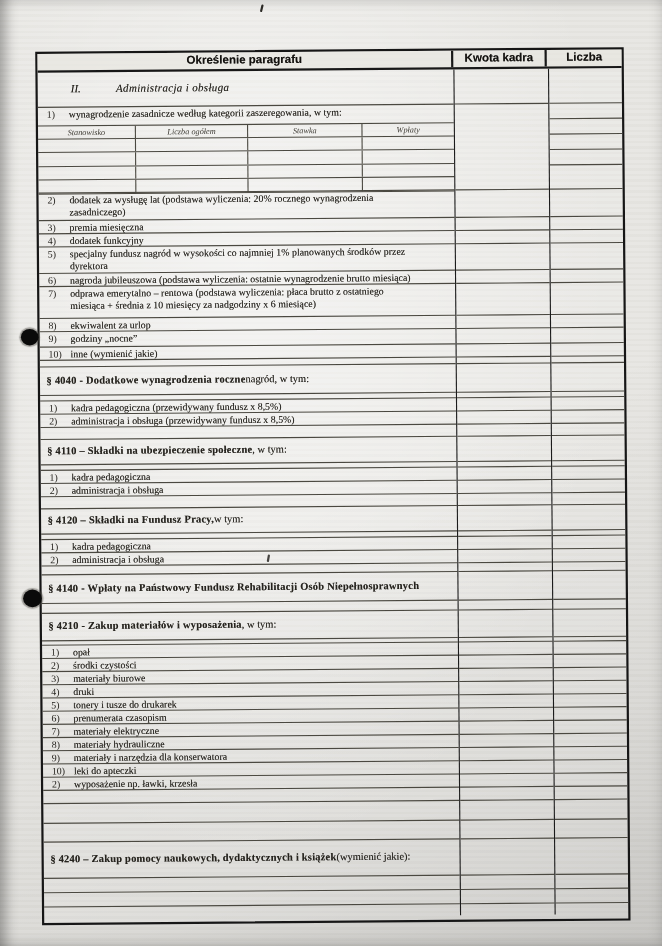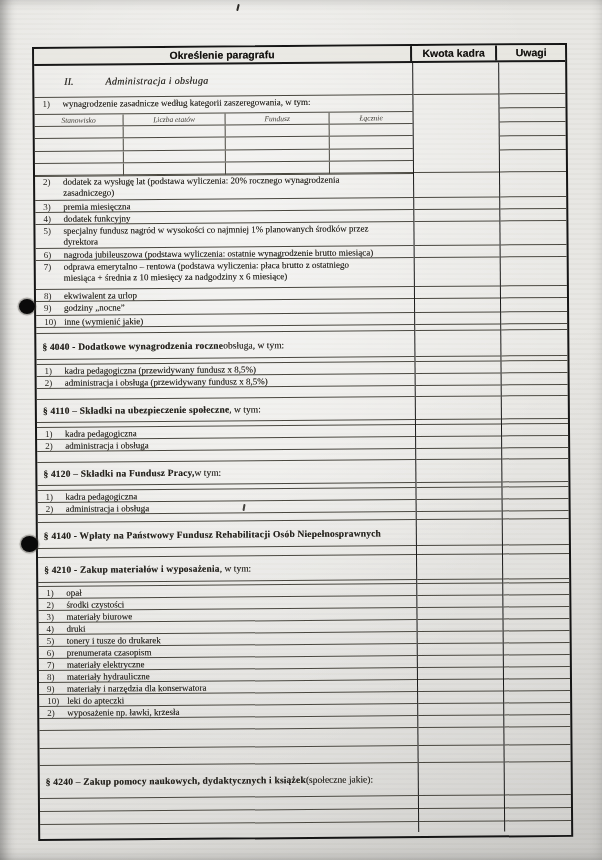--- a/index.html
+++ b/index.html
@@ -65,37 +65,37 @@
 <body>
 
 <div class="page">
   <span class="tick tick1"></span>
   <span class="tick tick2"></span>
 
   <div class="table-wrap">
     <div class="thead">
       <div class="th c1">Określenie paragrafu</div>
       <div class="th c2">Kwota kadra</div>
-      <div class="th c3">Uwagi</div>
+      <div class="th c3">Liczba</div>
     </div>
     <div class="tbody">
       <div class="col col-content" id="col-content">
           <div class="crow section" style="height: 32px;">
             <span class="sec-num">II.</span>
             <span class="sec-title">Administracja i obsługa</span>
           </div>
           <div class="crow item" style="height: 78px;">
             <span class="num">1)</span>
             <span class="txt one">wynagrodzenie zasadnicze według kategorii zaszeregowania, w tym:</span>
             <div class="subtable">
               <div class="sub-h">
                 <span>Stanowisko</span>
-                <span>Liczba etatów</span>
-                <span>Fundusz</span>
-                <span>Łącznie</span>
+                <span>Liczba ogółem</span>
+                <span>Stawka</span>
+                <span>Wpłaty</span>
               </div>
               <div class="sub-r">
                 <span></span>
                 <span></span>
                 <span></span>
                 <span></span>
               </div>
               <div class="sub-r">
                 <span></span>
                 <span></span>
@@ -151,21 +151,21 @@
             <span class="num">9)</span>
             <span class="txt one">godziny „nocne”</span>
           </div>
           <div class="crow item" style="height: 12px;">
             <span class="num">10)</span>
             <span class="txt one">inne (wymienić jakie)</span>
           </div>
           <div class="crow blank" style="height: 6px;"></div>
           <div class="crow heading" style="height: 26px;">
             <span class="b">§ 4040 - Dodatkowe wynagrodzenia roczne</span>
-            <span> obsługa, w tym:</span>
+            <span> nagród, w tym:</span>
           </div>
           <div class="crow blank" style="height: 5px;"></div>
           <div class="crow item" style="height: 12px;">
             <span class="num">1)</span>
             <span class="txt one">kadra pedagogiczna (przewidywany fundusz x 8,5%)</span>
           </div>
           <div class="crow item" style="height: 12px;">
             <span class="num">2)</span>
             <span class="txt one">administracja i obsługa (przewidywany fundusz x 8,5%)</span>
           </div>
@@ -250,21 +250,21 @@
           </div>
           <div class="crow item" style="height: 12px;">
             <span class="num">2)</span>
             <span class="txt one">wyposażenie np. ławki, krzesła</span>
           </div>
           <div class="crow blank" style="height: 12px;"></div>
           <div class="crow blank" style="height: 18px;"></div>
           <div class="crow blank" style="height: 17px;"></div>
           <div class="crow heading" style="height: 33px;">
             <span class="b">§ 4240 – Zakup pomocy naukowych, dydaktycznych i książek</span>
-            <span> (społeczne jakie):</span>
+            <span> (wymienić jakie):</span>
           </div>
           <div class="crow blank" style="height: 13px;"></div>
           <div class="crow blank" style="height: 13px;"></div>
           <div class="crow blank last" style="height: 10px;"></div>
         </div>
       <div class="col col-kwota" id="col-kwota">
           <div class="krow" style="height: 32px;"></div>
           <div class="krow" style="height: 78px;"></div>
           <div class="krow" style="height: 25px;"></div>
           <div class="krow" style="height: 12px;"></div>

